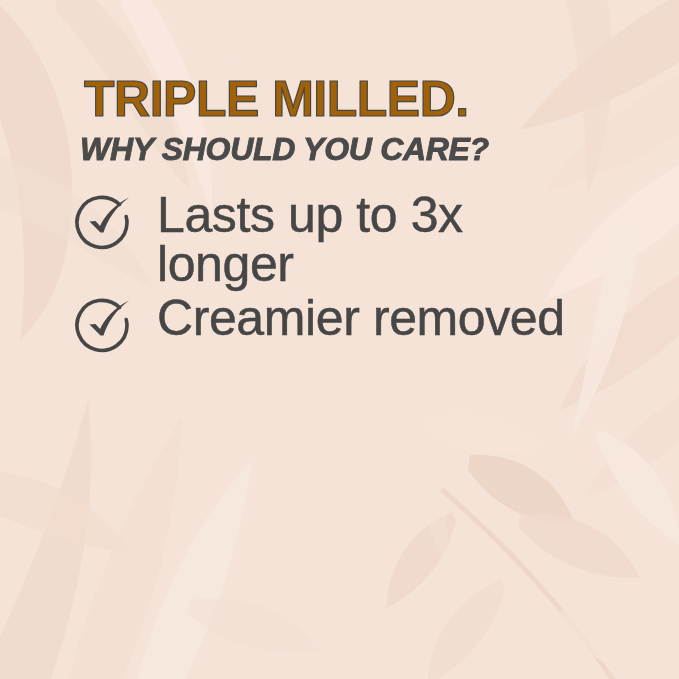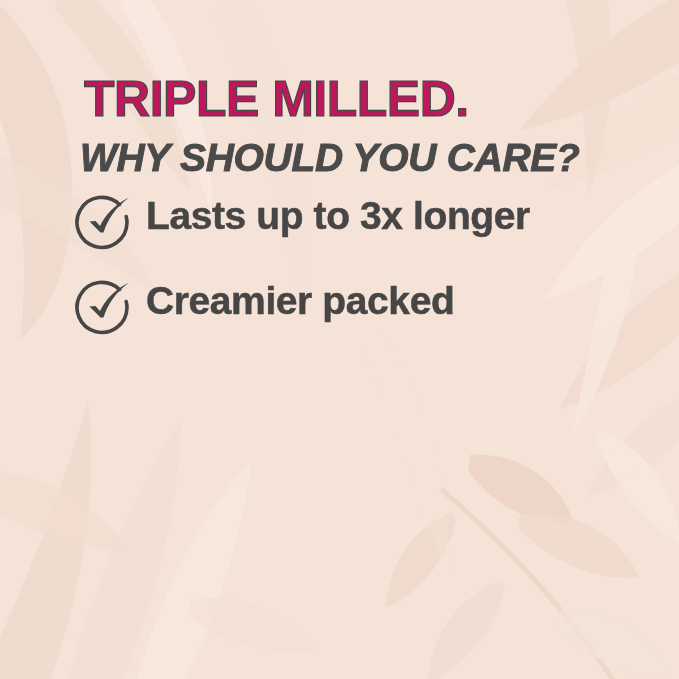--- a/index.html
+++ b/index.html
@@ -42,30 +42,30 @@
   }
 
   .headline {
     position: absolute;
     left: 84px;
     top: 40px;
     font-size: 50px;
     line-height: 1.0;
     font-weight: 800;
     letter-spacing: -0.5px;
-    color: #be185d;
+    color: #a16207;
     white-space: nowrap;
     -webkit-text-stroke: 1.2px #464646;
   }
 
   .subhead {
     position: absolute;
     left: 80px;
     top: 106px;
-    font-size: 39px;
+    font-size: 32px;
     line-height: 1.0;
     font-weight: 700;
     font-style: italic;
     letter-spacing: -0.3px;
     color: #4a4a4a;
     white-space: nowrap;
     -webkit-text-stroke: 0.9px #4a4a4a;
   }
 
   .benefit-list {
@@ -89,25 +89,25 @@
   .check-icon {
     flex: 0 0 auto;
     width: 62px;
     height: 62px;
     margin-top: 6px;
     display: block;
   }
 
   .benefit-text {
     flex: 1 1 auto;
-    margin-left: 10px;
+    margin-left: 21px;
     margin-top: 5px;
-    font-size: 39px;
+    font-size: 50px;
     line-height: 49px;
-    font-weight: 700;
+    font-weight: 400;
     letter-spacing: -0.4px;
     color: #464646;
     max-width: 455px;
     -webkit-text-stroke: 0.5px #464646;
   }
 </style>
 </head>
 <body>
 
 <div class="poster">
@@ -176,19 +176,19 @@
         <span class="benefit-text">Lasts up to 3x longer</span>
       </li>
 
 
 
       <li class="benefit-item">
         <svg class="check-icon" viewBox="0 0 62 62">
           <path d="M45.5 12.5 A 25 25 0 1 0 53 31 A 25 25 0 0 0 52.2 24.6" fill="none" stroke="#464646" stroke-width="3.6" stroke-linecap="round"></path>
           <path d="M15.5 29.5 L 26.5 40.5 L 29.5 40.5 C 33.5 27.5 42 15 55 5.5 C 41 12.5 31 23 26 34 L 21.5 29 Z" fill="#464646"></path>
         </svg>
-        <span class="benefit-text">Creamier packed</span>
+        <span class="benefit-text">Creamier removed</span>
       </li>
 
 
     </ul>
   </div>
 </div>
 
 </body></html>

